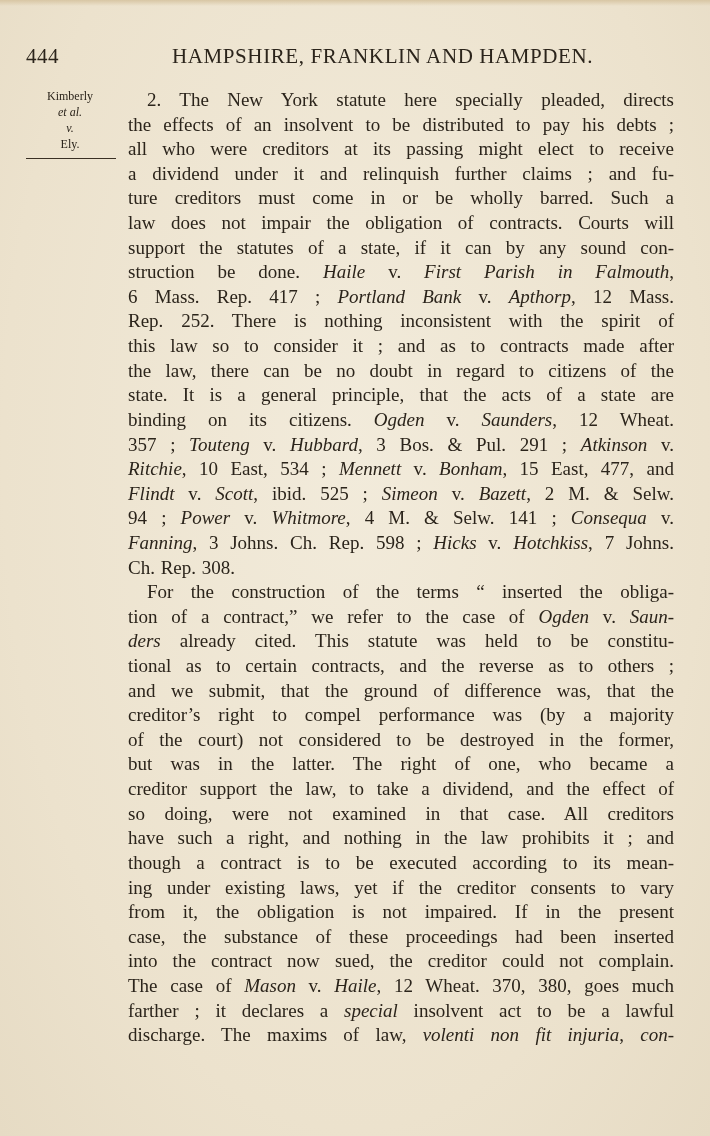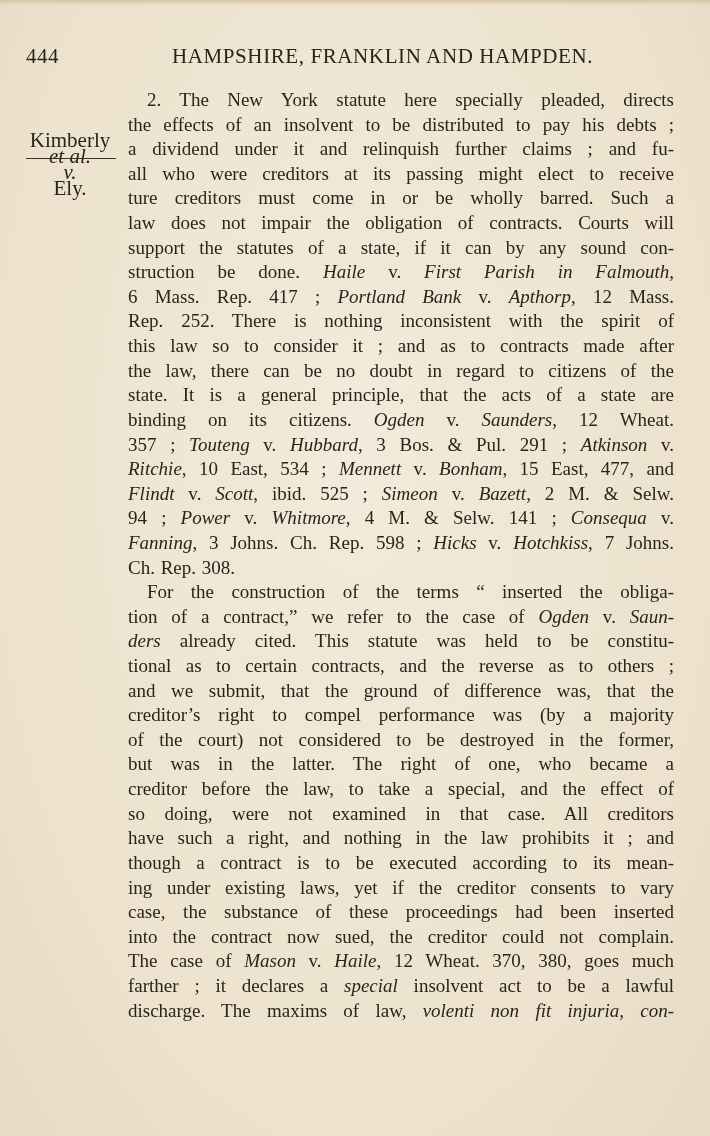--- a/index.html
+++ b/index.html
@@ -10,21 +10,21 @@
     position: relative;
     font-family: "Liberation Serif", "DejaVu Serif", serif;
     color: #2b241b;
   }
   .top-edge { position:absolute; left:0; top:0; width:710px; height:6px;
     background: linear-gradient(#d8c6a4, rgba(216,198,164,0)); }
   .running-head { position:absolute; top:44px; left:0; width:619px; height:30px; }
   .page-number { position:absolute; left:26px; top:0; font-size:21px; letter-spacing:0.5px; }
   .head-title { position:absolute; left:172px; top:0; font-size:21px; letter-spacing:0.6px; }
   .sidenote { position:absolute; left:22px; top:88px; width:96px; text-align:center;
-    font-size:21px; line-height:16px;margin-top:44px; }
+    font-size:12px; line-height:16px; }
   .sidenote .it { font-style: italic; }
   .sidenote-rule { position:absolute; left:26px; top:158px; width:90px; height:0;
     border-top:1px solid #3a3024; }
   .body-text { position:absolute; left:128px; top:88px; width:546px; }
   .line { display:block; height:24.62px; line-height:24.62px; font-size:19px;
     text-align:justify; text-align-last:justify; white-space:nowrap; overflow:visible; word-spacing:1px; }
   .line.short { text-align-last:left; }
   .line.p1 { padding-left:19px; }
   i { font-style: italic; }
 </style>
@@ -42,22 +42,22 @@
   <div>Kimberly</div>
   <div class="it">et al.</div>
   <div class="it">v.</div>
   <div>Ely.</div>
 </div>
 <div class="sidenote-rule"></div>
 
 <div class="body-text" id="body-text">
     <span class="line p1">2. The New York statute here specially pleaded, directs</span>
     <span class="line">the effects of an insolvent to be distributed to pay his debts ;</span>
+    <span class="line">all who were creditors at its passing might elect to receive</span>
     <span class="line">a dividend under it and relinquish further claims ; and fu-</span>
-    <span class="line">all who were creditors at its passing might elect to receive</span>
     <span class="line">ture creditors must come in or be wholly barred. Such a</span>
     <span class="line">law does not impair the obligation of contracts. Courts will</span>
     <span class="line">support the statutes of a state, if it can by any sound con-</span>
     <span class="line">struction be done. <i>Haile</i> v. <i>First Parish in Falmouth</i>,</span>
     <span class="line">6 Mass. Rep. 417 ; <i>Portland Bank</i> v. <i>Apthorp</i>, 12 Mass.</span>
     <span class="line">Rep. 252. There is nothing inconsistent with the spirit of</span>
     <span class="line">this law so to consider it ; and as to contracts made after</span>
     <span class="line">the law, there can be no doubt in regard to citizens of the</span>
     <span class="line">state. It is a general principle, that the acts of a state are</span>
     <span class="line">binding on its citizens. <i>Ogden</i> v. <i>Saunders</i>, 12 Wheat.</span>
@@ -68,23 +68,24 @@
     <span class="line"><i>Fanning</i>, 3 Johns. Ch. Rep. 598 ; <i>Hicks</i> v. <i>Hotchkiss</i>, 7 Johns.</span>
     <span class="line short">Ch. Rep. 308.</span>
     <span class="line p1">For the construction of the terms “ inserted the obliga-</span>
     <span class="line">tion of a contract,” we refer to the case of <i>Ogden</i> v. <i>Saun-</i></span>
     <span class="line"><i>ders</i> already cited. This statute was held to be constitu-</span>
     <span class="line">tional as to certain contracts, and the reverse as to others ;</span>
     <span class="line">and we submit, that the ground of difference was, that the</span>
     <span class="line">creditor’s right to compel performance was (by a majority</span>
     <span class="line">of the court) not considered to be destroyed in the former,</span>
     <span class="line">but was in the latter. The right of one, who became a</span>
-    <span class="line">creditor before the law, to take a special, and the effect of</span>
+    <span class="line">creditor support the law, to take a dividend, and the effect of</span>
     <span class="line">so doing, were not examined in that case. All creditors</span>
     <span class="line">have such a right, and nothing in the law prohibits it ; and</span>
     <span class="line">though a contract is to be executed according to its mean-</span>
     <span class="line">ing under existing laws, yet if the creditor consents to vary</span>
+    <span class="line">from it, the obligation is not impaired. If in the present</span>
     <span class="line">case, the substance of these proceedings had been inserted</span>
     <span class="line">into the contract now sued, the creditor could not complain.</span>
     <span class="line">The case of <i>Mason</i> v. <i>Haile</i>, 12 Wheat. 370, 380, goes much</span>
     <span class="line">farther ; it declares a <i>special</i> insolvent act to be a lawful</span>
     <span class="line">discharge. The maxims of law, <i>volenti non fit injuria</i>, <i>con-</i></span>
   </div>
 
 </body></html>

